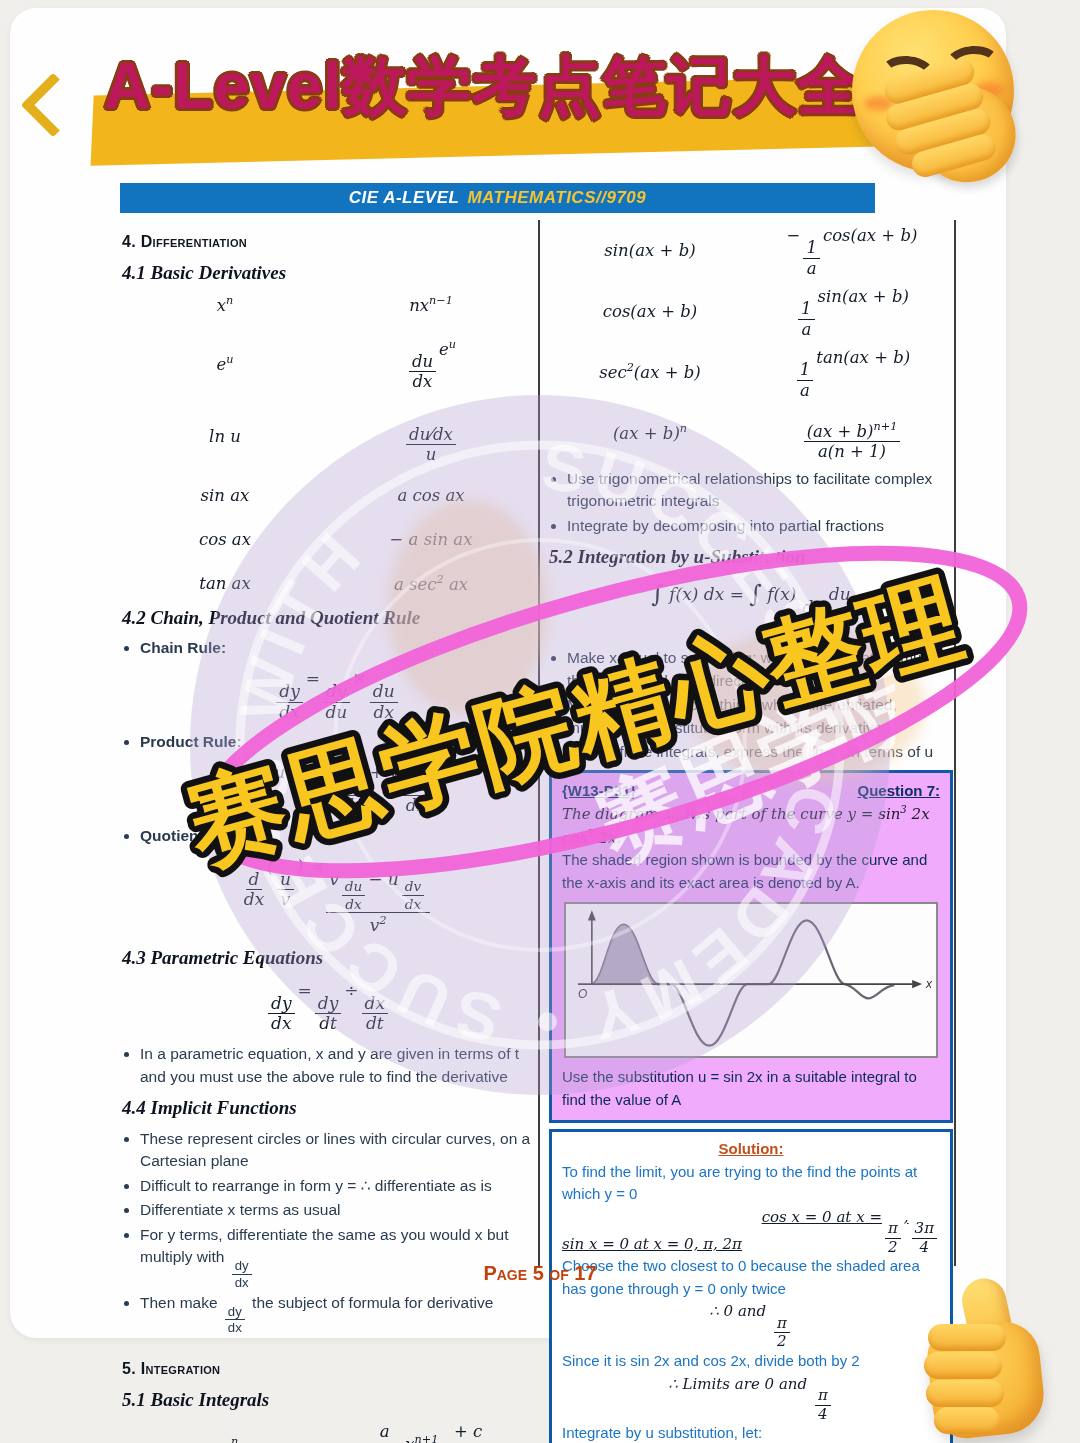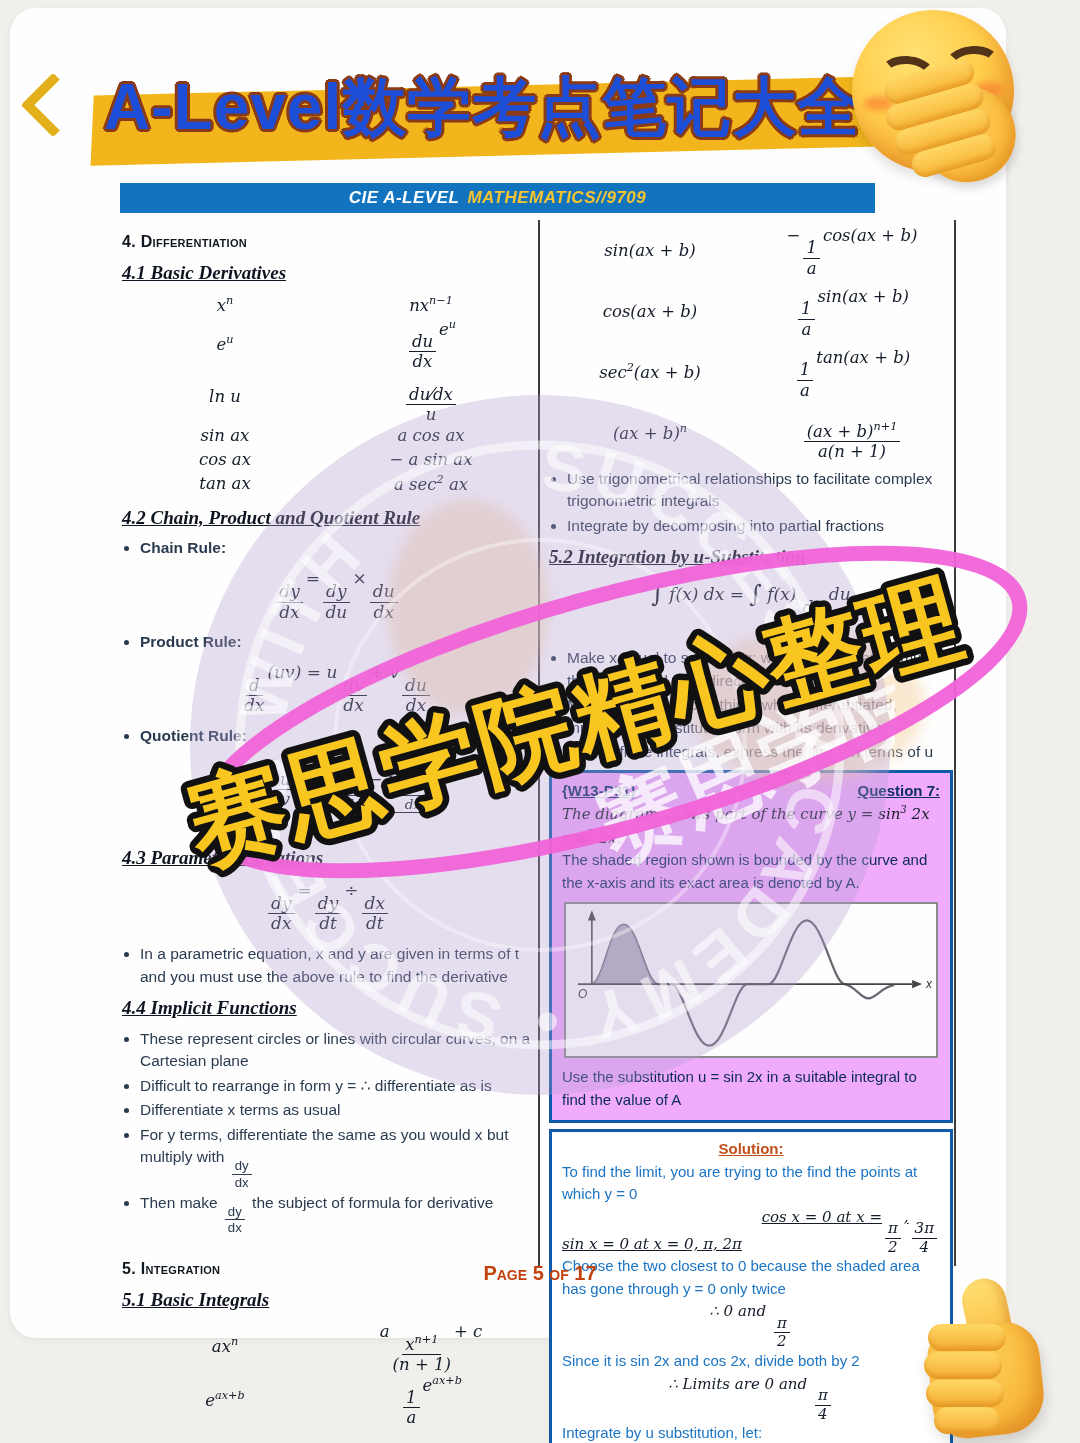--- a/index.html
+++ b/index.html
@@ -10,46 +10,46 @@
   
   .page-card{position:absolute;left:10px;top:8px;width:996px;height:1330px;background:#fefefe;
              border-radius:26px;box-shadow:0 2px 6px rgba(0,0,0,.06);}
 
   
   .back-chevron{position:absolute;left:30px;top:82px;width:36px;height:36px;z-index:41;
     border-left:10px solid #e3af1b;border-bottom:10px solid #e3af1b;transform:rotate(45deg);
     border-radius:4px;cursor:pointer;}
   .title-hl{position:absolute;left:92px;top:86px;width:788px;height:70px;background:#f2b61c;
     transform:rotate(-1.4deg) skewX(-4deg);z-index:39;}
-  .post-title{position:absolute;left:104px;top:64px;z-index:40;font-size:64px;font-weight:900;
-    letter-spacing:1px;color:#1d4ed8;white-space:nowrap;
+  .post-title{position:absolute;left:104px;top:43px;z-index:40;font-size:64px;font-weight:900;
+    letter-spacing:1px;color:#be185d;white-space:nowrap;
     text-shadow:3px 0 0 #8a3a14,-3px 0 0 #8a3a14,0 3px 0 #8a3a14,0 -3px 0 #8a3a14,
       2px 2px 0 #8a3a14,-2px 2px 0 #8a3a14,2px -2px 0 #8a3a14,-2px -2px 0 #8a3a14;}
 
   
   .doc-header{position:absolute;left:120px;top:183px;width:755px;height:30px;background:#1273bf;
     display:flex;align-items:center;justify-content:center;gap:8px;z-index:1;}
   .doc-header span{font-weight:700;font-style:italic;font-size:17px;letter-spacing:.5px;}
   .brand{color:#ffffff;} .subject{color:#f6c431;}
 
   
   .col{position:absolute;top:220px;z-index:1;color:#2a3b50;font-size:15.5px;line-height:1.45;}
   .col-left{left:122px;width:412px;}
   .col-right{left:549px;width:404px;}
   .vrule{position:absolute;top:220px;width:2px;height:1046px;background:#3c3c3c;z-index:1;}
   .vrule.mid{left:538px;} .vrule.right{left:954px;}
 
   .h1{font-size:16px;font-weight:700;font-variant:small-caps;color:#10161f;margin:10px 0 4px;letter-spacing:.3px;}
   .h2{font-family:"Liberation Serif",serif;font-style:italic;font-weight:700;font-size:19px;
-      color:#0e1320;text-decoration:underline;margin:6px 0 6px;}
+      color:#0e1320;margin:6px 0 6px;}
   ul{margin:2px 0 4px;padding-left:18px;}
   li{margin:2px 0;}
   .m, .ceq, .cell{font-family:"DejaVu Serif",serif;font-style:italic;color:#131c28;}
   .ceq{text-align:center;margin:6px 0 10px;font-size:17px;}
-  .tbl{display:flex;flex-direction:column;gap:0;margin:4px 0 8px;}
+  .tbl{display:flex;flex-direction:column;gap:20px;margin:4px 0 8px;}
   .tr{display:flex;align-items:center;}
   .tr .cell{flex:1;text-align:center;font-size:16.5px;}
   .f{display:inline-flex;flex-direction:column;align-items:center;vertical-align:-0.75em;
      margin:0 3px;line-height:1.05;text-align:center;}
   .f>span:first-child{border-bottom:1.4px solid currentColor;padding:0 3px 1px;}
   .f>span:last-child{padding-top:1px;}
   .f .f{font-size:.8em;vertical-align:-0.5em;}
   .f.s{font-size:.85em;vertical-align:-0.6em;}
   sup{font-size:.68em;}
   .int{font-style:normal;font-size:24px;vertical-align:-2px;}

